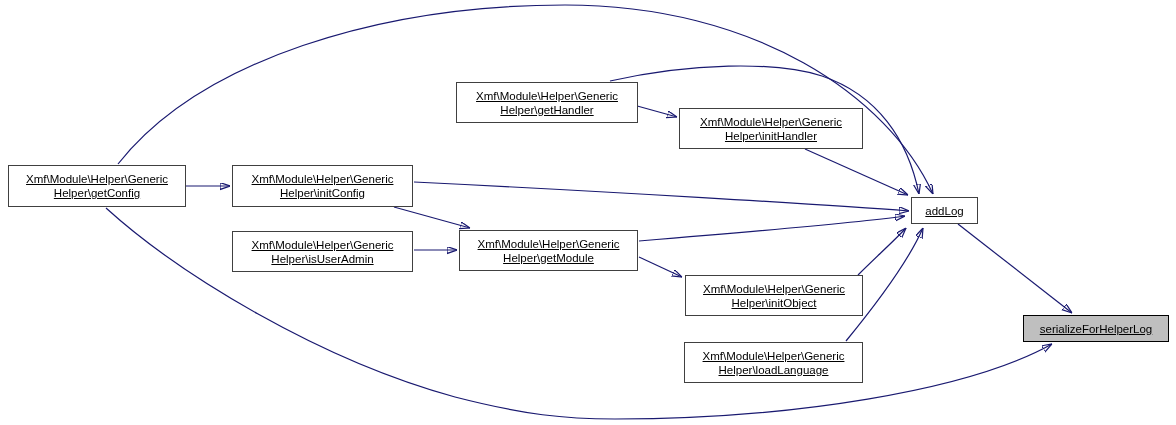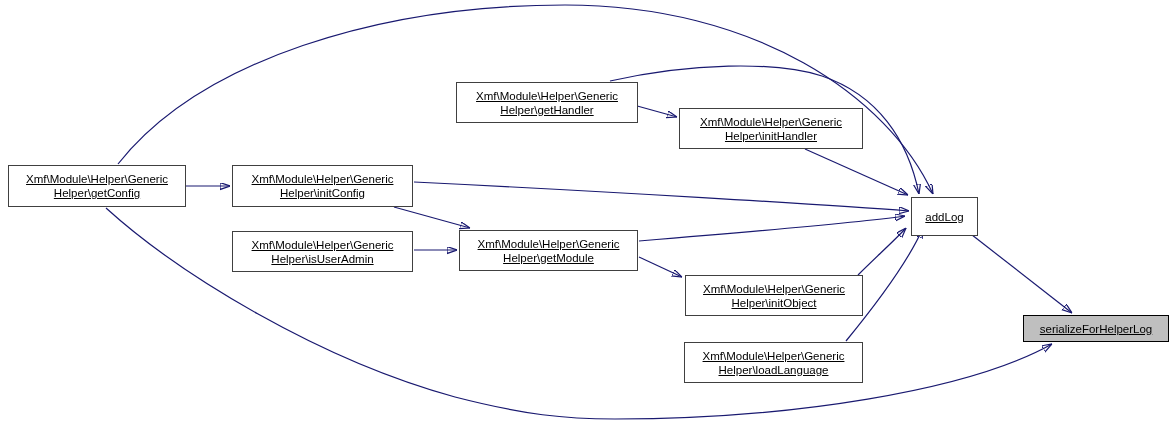--- a/index.html
+++ b/index.html
@@ -33,21 +33,21 @@
   .node.highlight{background:var(--highlight-fill);border-color:#000;}
   
   #n-getConfig   {left:8px;   top:165px; width:178px; height:42px;}
   #n-initConfig  {left:232px; top:165px; width:181px; height:42px;}
   #n-isUserAdmin {left:232px; top:231px; width:181px; height:41px;}
   #n-getHandler  {left:456px; top:82px;  width:182px; height:41px;}
   #n-getModule   {left:459px; top:230px; width:179px; height:41px;}
   #n-initHandler {left:679px; top:108px; width:184px; height:41px;}
   #n-initObject  {left:685px; top:275px; width:178px; height:41px;}
   #n-loadLanguage{left:684px; top:342px; width:179px; height:41px;}
-  #n-addLog      {left:911px; top:197px; width:67px;  height:39px;}
+  #n-addLog      {left:911px; top:197px; width:67px;  height:27px;}
   #n-serializeForHelperLog{left:1023px; top:315px; width:146px; height:27px;}
 </style>
 </head>
 <body>
 
 <div id="graph">
 
   <svg class="edges" width="1176" height="425" viewBox="0 0 1176 425">
     <defs>
       <marker id="arrow" markerWidth="10" markerHeight="8" refX="10" refY="3.5" orient="auto" markerUnits="userSpaceOnUse">

